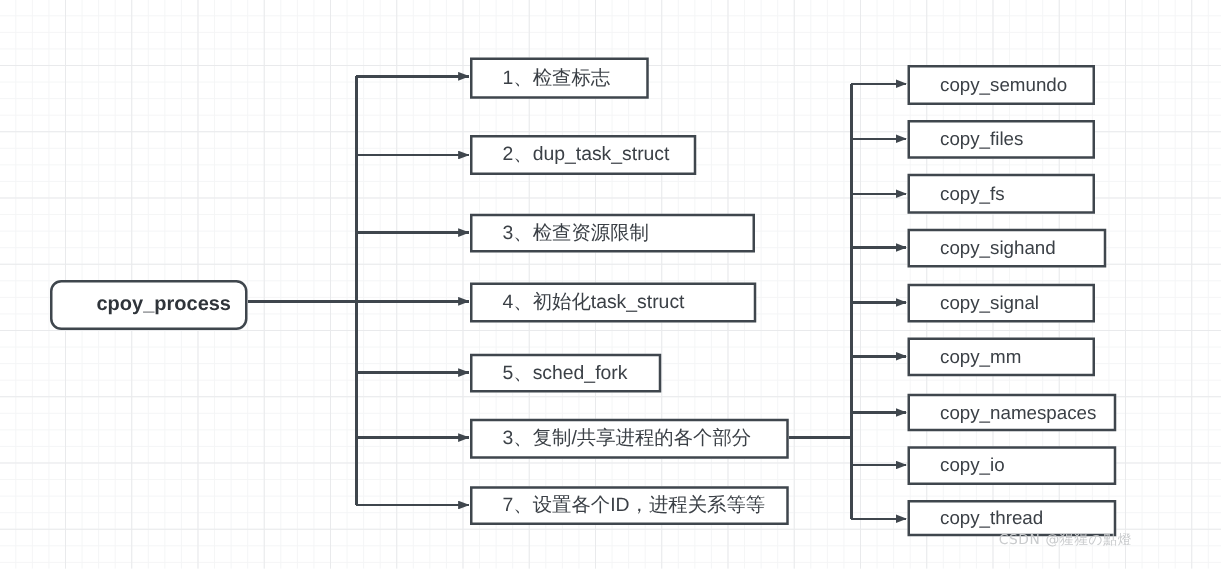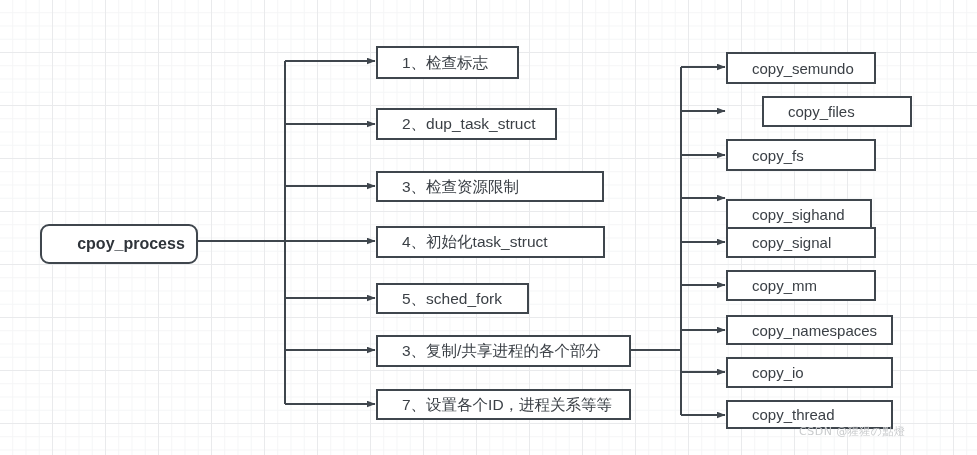--- a/index.html
+++ b/index.html
@@ -135,27 +135,27 @@
         <span class="label">3、复制/共享进程的各个部分</span>
       </div>
       <div class="node step-node" style="left: 376px; top: 389px; width: 255px; height: 31px;">
         <span class="label">7、设置各个ID，进程关系等等</span>
       </div>
     </div>
   <div id="copies-layer">
       <div class="node copy-node" style="left: 726px; top: 52px; width: 150px; height: 32px;">
         <span class="label">copy_semundo</span>
       </div>
-      <div class="node copy-node" style="left: 726px; top: 96px; width: 150px; height: 31px; margin-left: 36px;">
+      <div class="node copy-node" style="left: 726px; top: 96px; width: 150px; height: 31px;">
         <span class="label">copy_files</span>
       </div>
       <div class="node copy-node" style="left: 726px; top: 139px; width: 150px; height: 32px;">
         <span class="label">copy_fs</span>
       </div>
-      <div class="node copy-node" style="left: 726px; top: 199px; width: 146px; height: 31px;">
+      <div class="node copy-node" style="left: 726px; top: 183px; width: 159px; height: 31px;">
         <span class="label">copy_sighand</span>
       </div>
       <div class="node copy-node" style="left: 726px; top: 227px; width: 150px; height: 31px;">
         <span class="label">copy_signal</span>
       </div>
       <div class="node copy-node" style="left: 726px; top: 270px; width: 150px; height: 31px;">
         <span class="label">copy_mm</span>
       </div>
       <div class="node copy-node" style="left: 726px; top: 315px; width: 167px; height: 30px;">
         <span class="label">copy_namespaces</span>

